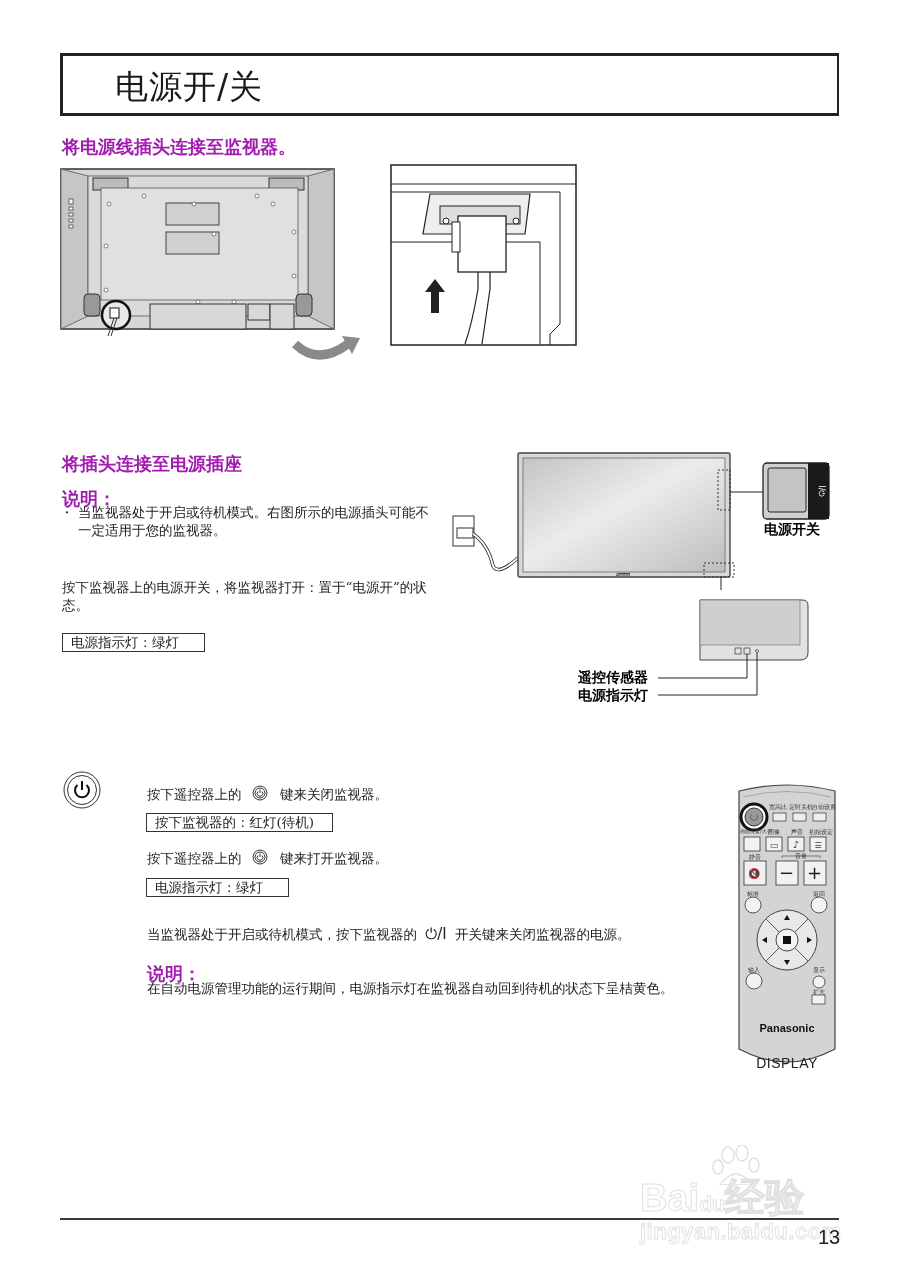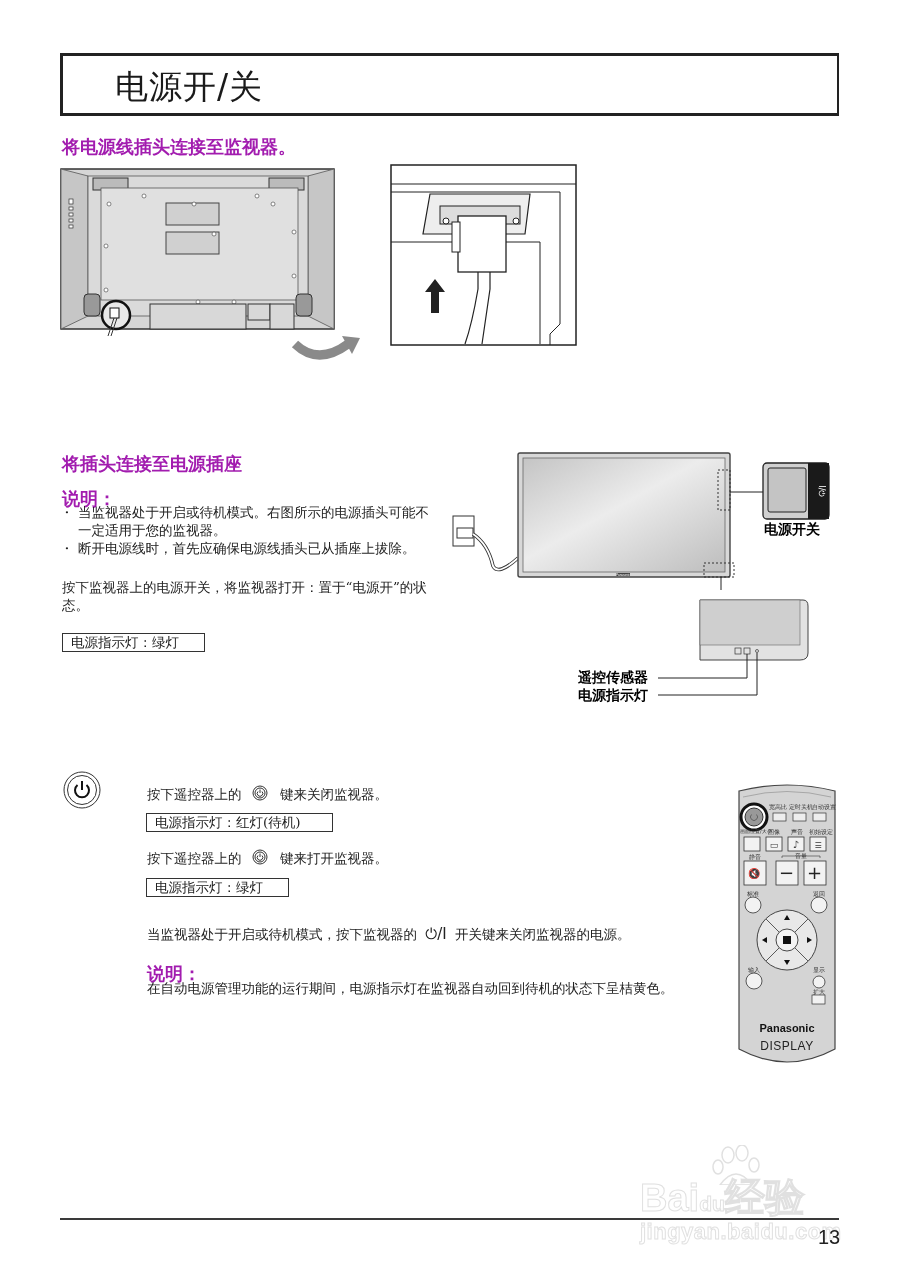--- a/index.html
+++ b/index.html
@@ -32,21 +32,21 @@
   .caption { font-size: 14px; font-family: "DejaVu Serif", "Liberation Serif", serif; color: #000000; white-space: nowrap; font-weight: bold; }
 
   .page-line { left: 60px; top: 1218px; width: 779px; height: 2px; background: #3a3a3a; }
   .page-num { left: 818px; top: 1226px; font-size: 20px; font-family: "Liberation Sans", sans-serif; color: #222; }
 
   .watermark { left: 640px; top: 1145px; width: 210px; height: 100px; opacity: 0.55; }
   .wm-text { font-family: "Liberation Sans", sans-serif; color: #fff; -webkit-text-stroke: 1px #c8c8c8; }
 
   .remote-label { font-size: 6px; color: #333; font-family: "DejaVu Sans", sans-serif; white-space: nowrap; }
   .brand { font-family: "Liberation Sans", sans-serif; font-weight: bold; font-size: 11px; color: #111; }
-  .brand-sub { font-family: "Liberation Sans", sans-serif; font-size: 12px; color: #222; letter-spacing: 0.5px; }
+  .brand-sub { font-family: "Liberation Sans", sans-serif; font-size: 14px; color: #222; letter-spacing: 0.5px; margin-top: 16px; }
 </style>
 </head>
 <body>
 
 <div class="abs title-box">
   <div class="abs title-text">电源开/关</div>
 </div>
 
 <div class="abs heading-sm" style="left:62px; top:135px;">将电源线插头连接至监视器。</div>
 
@@ -112,21 +112,20 @@
     <path d="M88,108 L88,125 Q82,160 75,180" fill="none" stroke="#222" stroke-width="1.2"></path>
     <path d="M100,108 L100,125 Q95,160 92,180" fill="none" stroke="#222" stroke-width="1.2"></path>
     <polygon points="45,115 55,128 49,128 49,149 41,149 41,128 35,128" fill="#222"></polygon>
   </svg>
 </div>
 
 <div class="abs heading-sm" style="left:62px; top:452px;">将插头连接至电源插座</div>
 <div class="abs heading-sm" style="left:62px; top:487px;">说明：</div>
 <ul class="abs bullet-list body-text" style="left:64px; top:503px; width:375px;">
   <li>当监视器处于开启或待机模式。右图所示的电源插头可能不一定适用于您的监视器。</li>
-  <li>断开电源线时，首先应确保电源线插头已从插座上拔除。</li>
 </ul>
 <div class="abs body-text" style="left:62px; top:578px; width:378px;">按下监视器上的电源开关，将监视器打开：置于“电源开”的状态。</div>
 <div class="abs boxed-label" style="left:62px; top:633px; width:143px;">电源指示灯：绿灯</div>
 
 <div class="abs" style="left:448px; top:448px; width:395px; height:260px;">
   <svg width="395" height="260" viewBox="0 0 395 260">
     <defs>
       <linearGradient id="scr" x1="0" y1="0" x2="1" y2="1">
         <stop offset="0" stop-color="#c4c4c4"></stop>
         <stop offset="0.45" stop-color="#ececec"></stop>
@@ -181,21 +180,21 @@
   <span class="abs" style="position:relative; display:inline-block; width:18px; height:14px; vertical-align:-2px; margin:0 6px;">
     <svg width="16" height="16" viewBox="0 0 16 16">
         <circle cx="8" cy="8" r="7" fill="none" stroke="#333"></circle>
         <circle cx="8" cy="8" r="5" fill="none" stroke="#333"></circle>
         <path d="M6,6.5 A2.8,2.8 0 1 0 10,6.5" fill="none" stroke="#333" stroke-width="1"></path>
         <line x1="8" y1="4.5" x2="8" y2="8" stroke="#333"></line>
       </svg>
   </span>
   <span>键来关闭监视器。</span>
 </div>
-<div class="abs boxed-label" style="left:146px; top:813px; width:187px;">电源指示灯：红灯(待机)</div>
+<div class="abs boxed-label" style="left:146px; top:813px; width:187px;">按下监视器的：红灯(待机)</div>
 
 <div class="abs body-text" style="left:147px; top:849px; white-space:nowrap;">
   <span>按下遥控器上的</span>
   <span style="position:relative; display:inline-block; width:18px; height:14px; vertical-align:-2px; margin:0 6px;">
     <svg width="16" height="16" viewBox="0 0 16 16">
         <circle cx="8" cy="8" r="7" fill="none" stroke="#333"></circle>
         <circle cx="8" cy="8" r="5" fill="none" stroke="#333"></circle>
         <path d="M6,6.5 A2.8,2.8 0 1 0 10,6.5" fill="none" stroke="#333" stroke-width="1"></path>
         <line x1="8" y1="4.5" x2="8" y2="8" stroke="#333"></line>
       </svg>

